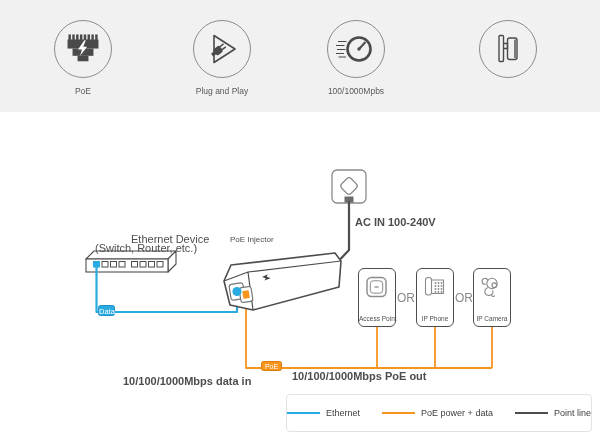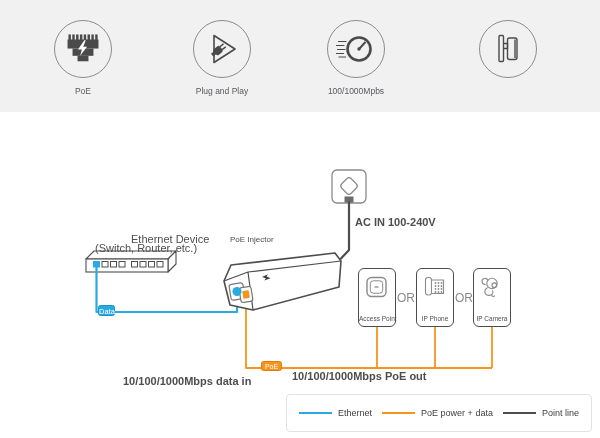--- a/index.html
+++ b/index.html
@@ -25,21 +25,21 @@
              background:#f7941e;border:1px solid #dd7f0c;box-sizing:border-box;}
   .devbox{position:absolute;top:268px;width:38px;height:59px;border:1.5px solid #4d4d4d;
           border-radius:6px;background:#fff;box-sizing:border-box;}
   .devbox .dicon{position:absolute;top:5px;left:50%;transform:translateX(-50%);}
   .devbox .dname{position:absolute;bottom:4px;left:0;width:100%;text-align:center;
                  font-size:6.5px;color:#4d4d4d;white-space:nowrap;}
   .orlabel{position:absolute;top:291px;width:20px;text-align:center;font-size:12px;color:#8a8a8a;}
   
   .legend{position:absolute;left:286px;top:394px;width:306px;height:38px;border:1px solid #e2e2e2;
           border-radius:4px;background:#fff;display:flex;align-items:center;
-          justify-content:space-between;padding:0 12px;box-sizing:border-box;}
+          justify-content:space-between;padding:0 0;box-sizing:border-box;}
   .litem{display:flex;align-items:center;gap:6px;font-size:9px;color:#404040;white-space:nowrap;}
   .lswatch{display:inline-block;width:33px;height:2px;}
   .sw-eth{background:#29abe2;} .sw-poe{background:#f7941e;} .sw-pwr{background:#4d4d4d;}
 </style>
 </head>
 <body>
 
 <div id="stage">
 
   <div class="banner">

